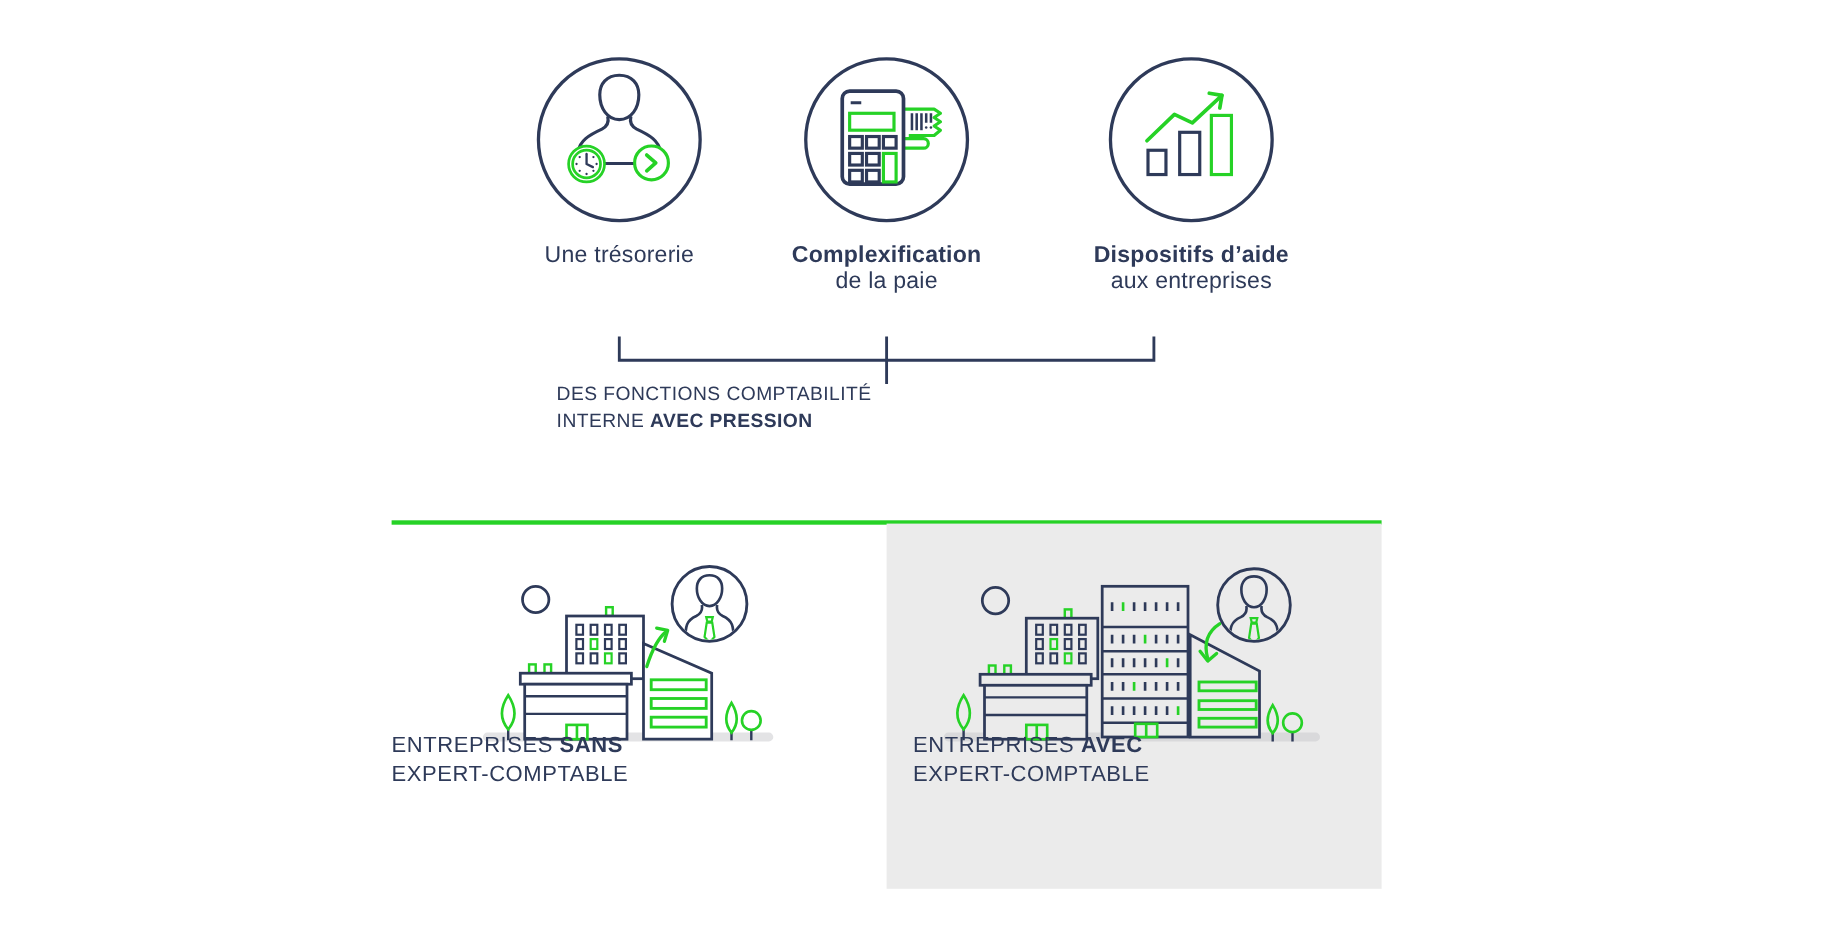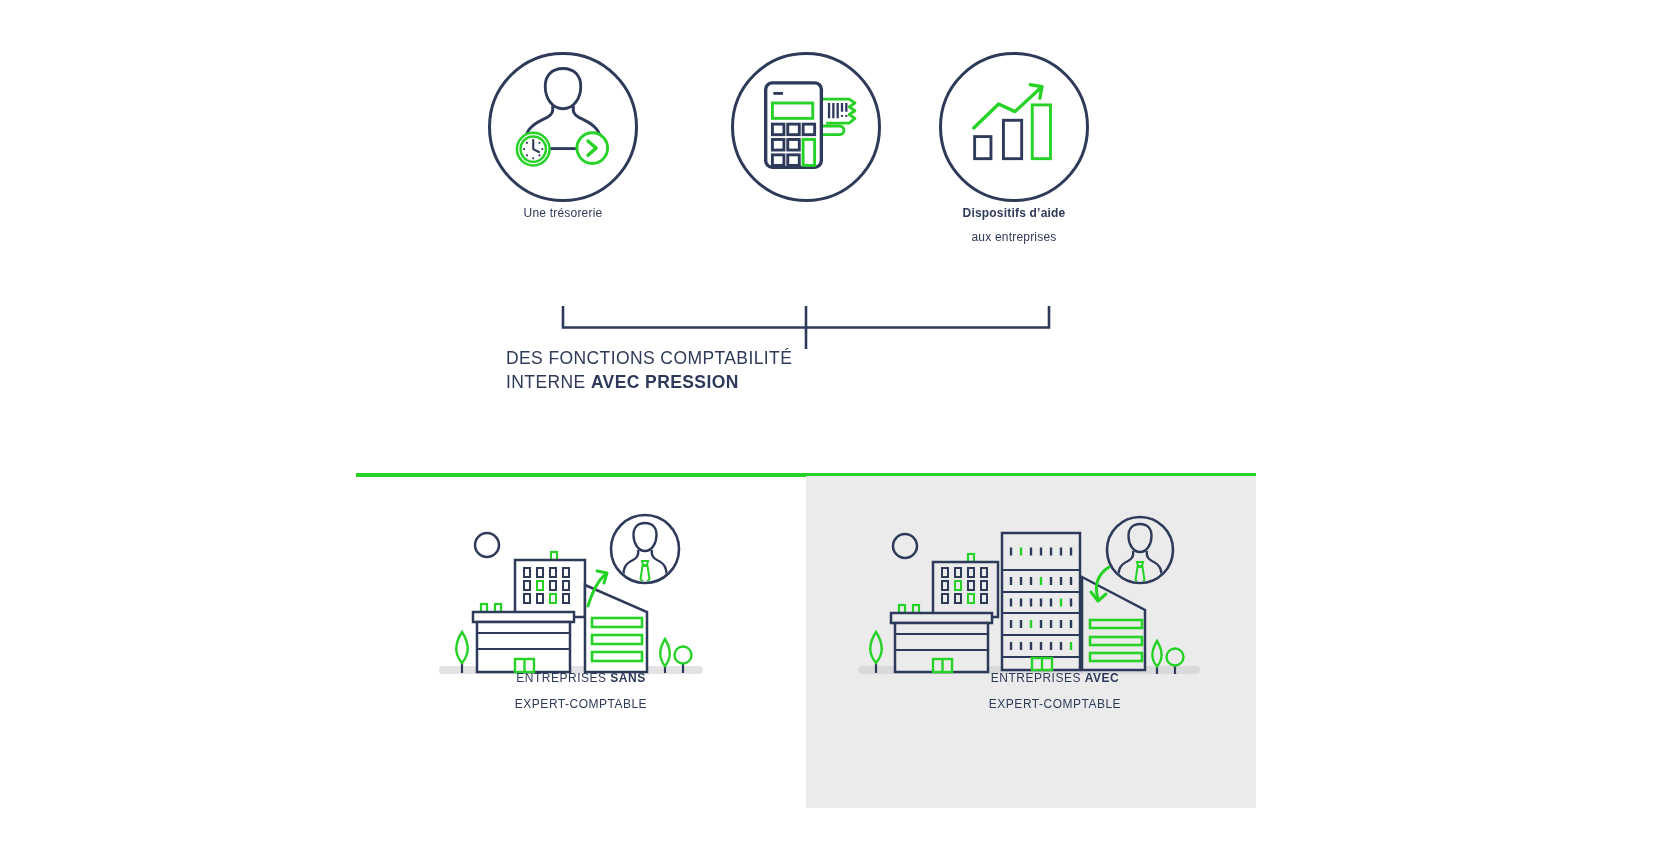--- a/index.html
+++ b/index.html
@@ -1,32 +1,32 @@
 <!DOCTYPE html>
 <html><head>
 <meta charset="utf-8">
 <style>
   html,body{margin:0;padding:0;background:#ffffff;}
   .stage{position:relative;width:1675px;height:850px;background:#ffffff;overflow:hidden;
          font-family:"Liberation Sans",sans-serif;color:#2E3A59;}
   .feature{position:absolute;width:260px;text-align:center;top:52px;}
-  .f1{left:433px;} .f2{left:676px;} .f3{left:884px;}
+  .f1{left:433px;} .f2{left:676px;} .f3{left:953px;}
   .circle{width:144px;height:144px;border:3px solid #2E3A59;border-radius:50%;
           margin:0 auto;background:#fff;display:flex;align-items:center;justify-content:center;}
-  .feature-label{margin-top:0;font-size:12px;line-height:23.5px;letter-spacing:.2px;}
+  .feature-label{margin-top:18px;font-size:21px;line-height:23.5px;letter-spacing:.2px;}
   .b{font-weight:700;}
   .bracket{position:absolute;left:540px;top:300px;}
   .summary{position:absolute;left:506px;top:346px;width:600px;
            font-size:17.5px;line-height:24px;letter-spacing:.4px;}
   .divider{position:absolute;left:356px;top:473px;width:900px;height:3.5px;background:#26D226;}
   .panel-bg{position:absolute;left:806px;top:476px;width:450px;height:332px;background:#EBEBEB;}
   .illus{position:absolute;top:475px;width:450px;height:210px;}
   .il{left:356px;} .ir{left:806px;}
-  .panel-title{position:absolute;top:666px;width:450px;text-align:center;
-               font-size:12px;line-height:25.5px;letter-spacing:.5px;}
+  .panel-title{position:absolute;top:666px;width:450px;text-align:left;
+               font-size:20px;line-height:25.5px;letter-spacing:.5px;}
   .tl{left:356px;} .tr{left:830px;}
 </style>
 </head>
 <body>
 
 <div class="stage">
 
   <div class="feature f1">
     <div class="circle">
       <svg width="150" height="150" viewBox="0 0 150 150">
@@ -81,20 +81,24 @@
               <rect x="72" y="72" width="12" height="11"></rect>
             <rect x="40" y="88" width="12" height="11"></rect>
               <rect x="56" y="88" width="12" height="11"></rect>
             <rect x="40" y="104" width="12" height="11"></rect>
               <rect x="56" y="104" width="12" height="11"></rect>
           </g>
           <rect x="72" y="88" width="12" height="27" stroke="#26D226" stroke-width="3"></rect>
         </g>
       </svg>
     </div>
+    <div class="feature-label">
+      <div class="b">Complexification</div>
+      <div>de la paie</div>
+    </div>
   </div>
 
   <div class="feature f3">
     <div class="circle">
       <svg width="150" height="150" viewBox="0 0 150 150">
         <g fill="none">
           <rect x="34" y="85" width="17" height="23" stroke="#2E3A59" stroke-width="3"></rect>
           <rect x="64" y="68" width="19" height="40" stroke="#2E3A59" stroke-width="3"></rect>
           <rect x="94" y="52" width="19" height="56" stroke="#26D226" stroke-width="3"></rect>
           <polyline points="33,76 59,51 76,59 104,33" stroke="#26D226" stroke-width="3.5" stroke-linecap="round" stroke-linejoin="round"></polyline>

